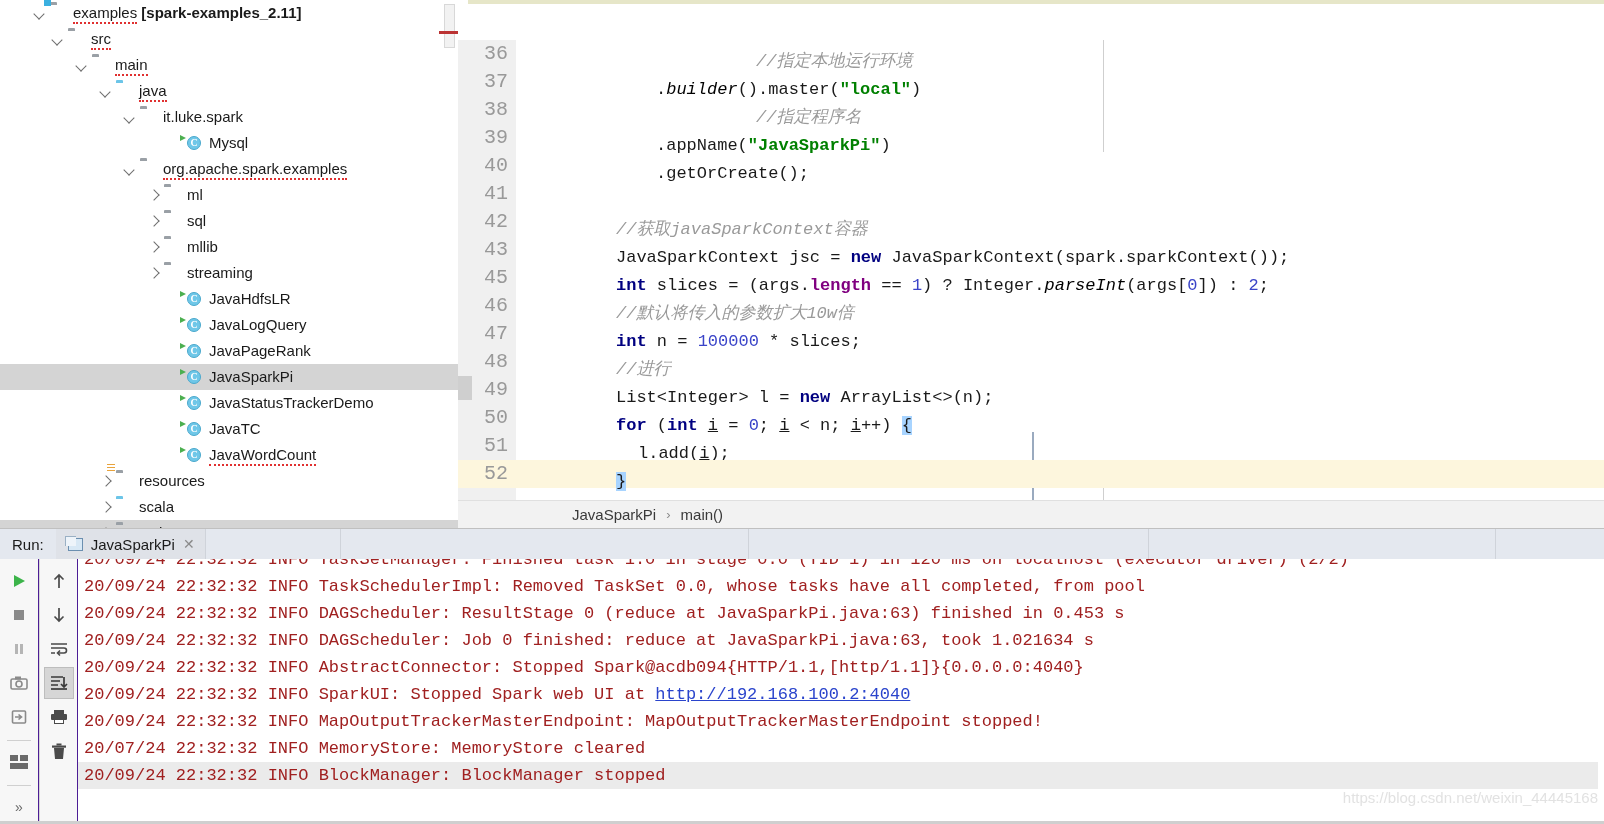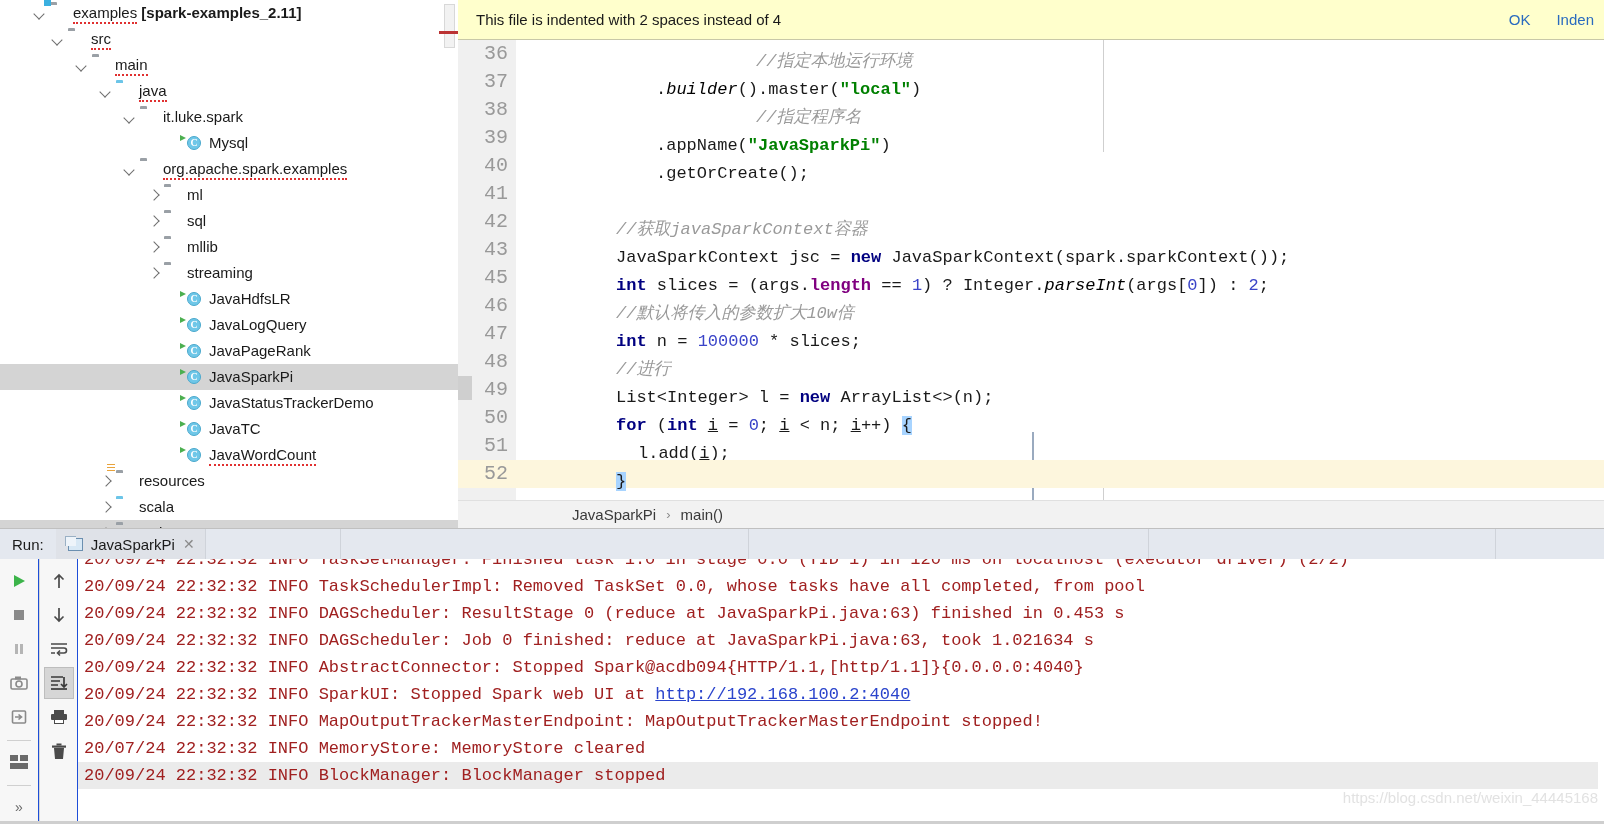--- a/index.html
+++ b/index.html
@@ -187,21 +187,21 @@
     display:flex; align-items:center;
     padding-left: 114px;
     font-size: 15px; color:#3a3a3a;
   }
   #breadcrumb .sep { margin: 0 10px; color:#8a8a8a; font-size:13px; }
 
   
   #run-panel {
     position: absolute; left: 0; top: 528px;
     width: 1604px; height: 296px;
-    background: #1d4ed8;
+    background: #4c1d95;
     border-top: 1px solid #c0c0c0;
   }
   #run-header {
     position: absolute; left:0; top:0;
     width: 1604px; height: 30px;
     background: #e4e8ef;
     display:flex; align-items:center;
     font-size:15px; color:#1a1a1a;
   }
   #run-header .run-label { padding: 0 12px 0 12px; }
@@ -410,25 +410,20 @@
           <span class="tree-arrow right"></span>
           <span class="tree-icon"><span class="ic-folder"></span></span>
           <span class="tree-label"><span>python</span></span>
         </div>
       </div>
     <div id="tree-scroll-thumb"></div>
     <div id="tree-error-stripe"></div>
   </div>
 
   <div id="notif-topline"></div>
-  <div id="notification-bar">
-    <span class="notif-text">This file is indented with 2 spaces instead of 4</span>
-    <span class="notif-action">OK</span>
-    <span class="notif-action">Inden</span>
-  </div>
 
   <div id="editor">
     <div id="gutter"></div>
     <div id="gutter-marks"></div>
     <div id="gutter-drag"></div>
     <div id="indent-guide-a"></div>
     <div id="indent-guide-b"></div>
     <div id="indent-guide-c"></div>
     <div id="code-lines">
         <div class="line-row">

